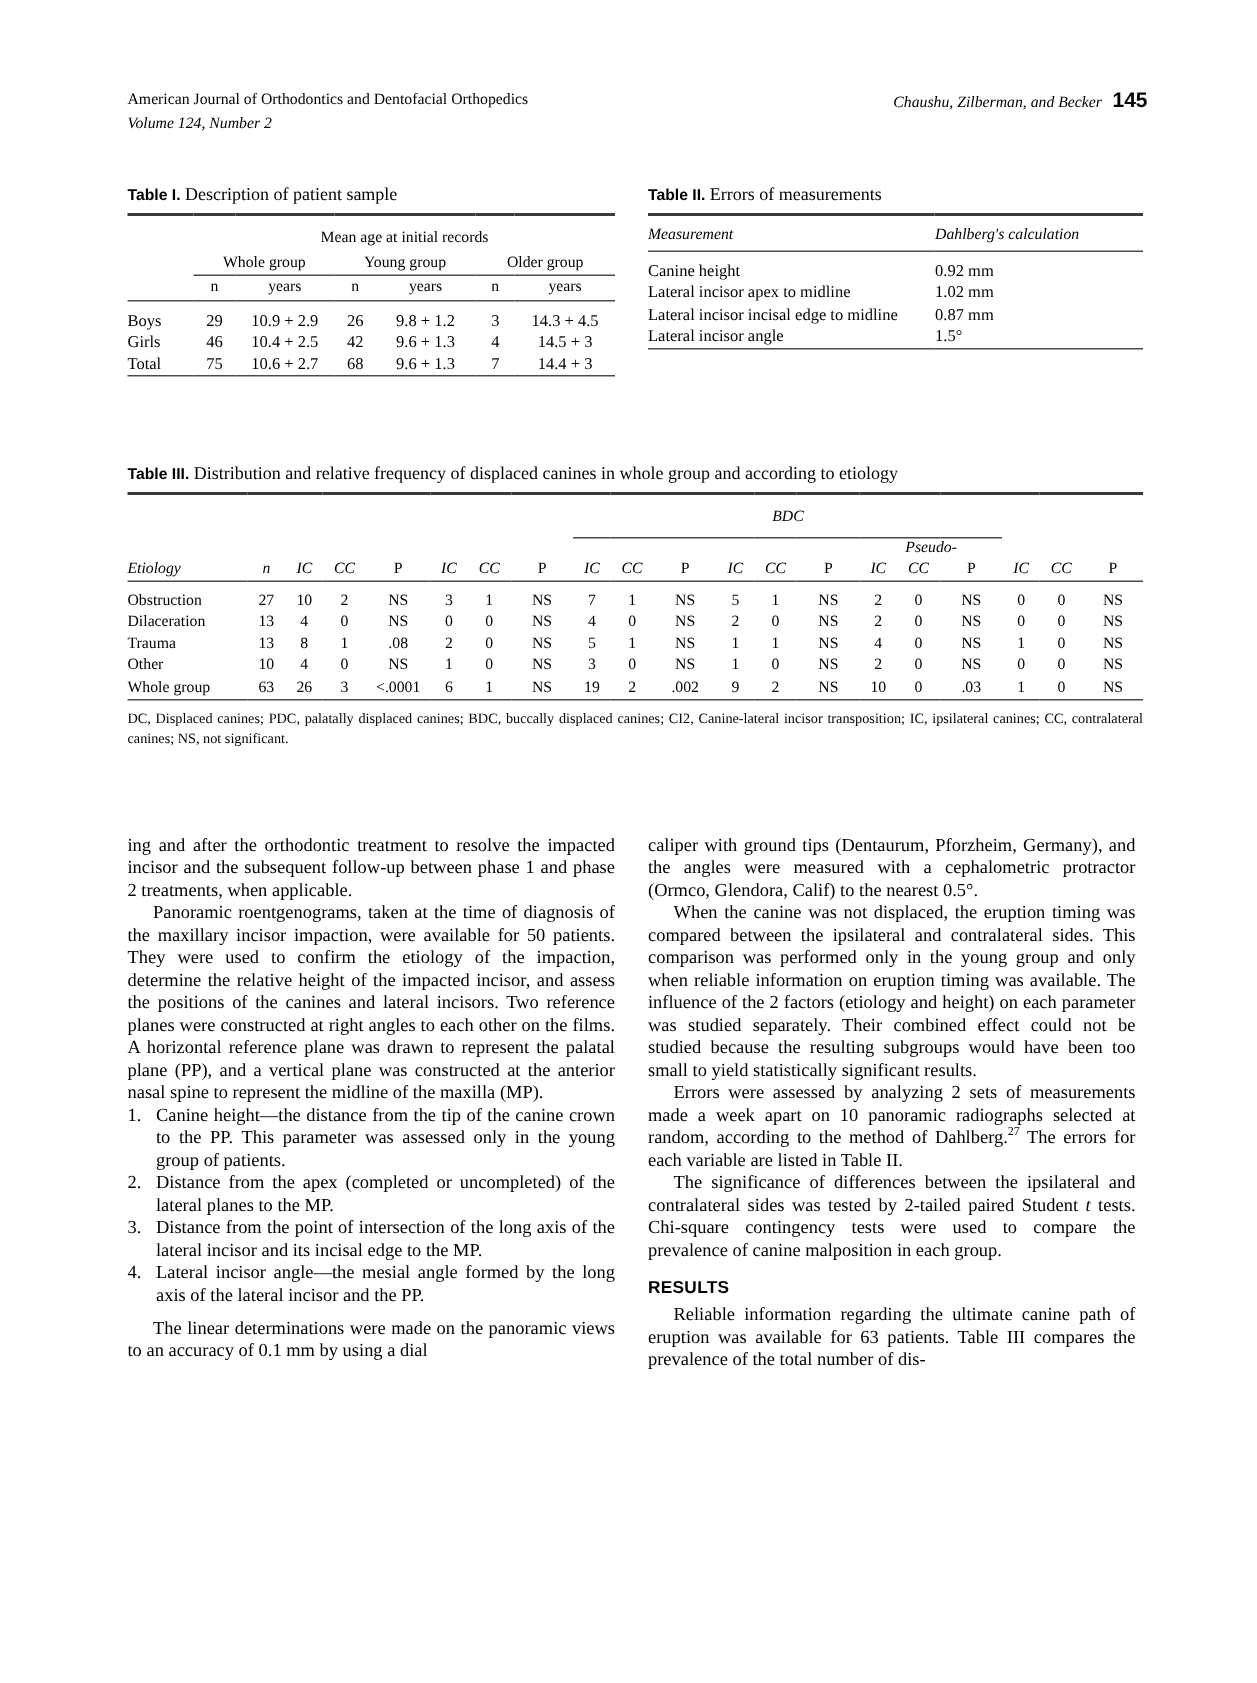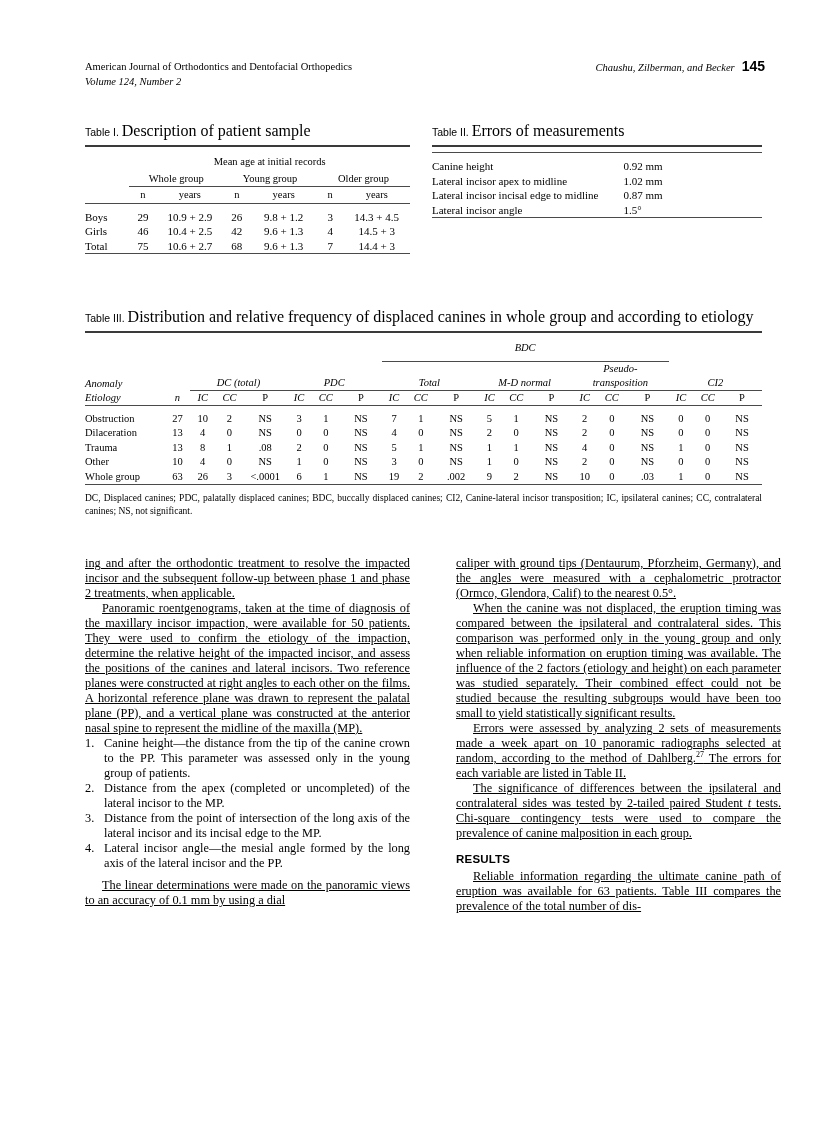--- a/index.html
+++ b/index.html
@@ -54,26 +54,26 @@
 
   
   .tblwrap { position: absolute; }
   .tbl-title {
     font-size: 11.5px;
     margin-bottom: 5px;
     white-space: nowrap;
   }
   .tbl-title .tnum {
     font-family: "Liberation Sans", sans-serif;
-    font-weight: normal;
+    font-weight: bold;
     font-size: 10.5px;
   }
   .tbl-title .ttext {
     font-family: "Liberation Serif", serif;
-    font-size: 16px;
+    font-size: 12px;
   }
   table.sci {
     border-collapse: collapse;
     font-size: 10.5px;
     width: 100%;
   }
   table.sci td, table.sci th {
     padding: 0;
     font-weight: normal;
     vertical-align: bottom;
@@ -128,22 +128,22 @@
   
   .col {
     position: absolute;
     width: 325px;
     font-size: 12.3px;
     line-height: 15.0px;
     text-align: justify;
     text-justify: inter-word;
   }
   #colL { left: 85px; top: 556px; }
-  #colR { left: 456px; top: 556px; }
-  .col p { margin: 0; text-decoration: underline; }
+  #colR { left: 432px; top: 556px; }
+  .col p { margin: 0; }
   .col p.ind { text-indent: 17px; }
   .col .numlist {
     margin: 0;
     padding: 0;
     list-style: none;
   }
   .col .numlist li {
     position: relative;
     padding-left: 19px;
     margin: 0;
@@ -267,20 +267,24 @@
     </div>
     <table class="sci">
       <colgroup>
           <col style="width:58%">
           <col style="width:42%">
         </colgroup>
       <tbody>
         <tr class="rule-top">
           <td style="height:5px"></td>
             <td></td>
+        </tr>
+        <tr class="hd">
+          <td class="lft">Measurement</td>
+          <td class="val">Dahlberg's calculation</td>
         </tr>
         <tr class="rule-thin">
           <td colspan="2" style="height:6px"></td>
         </tr>
       </tbody>
       <tbody class="body">
         <tr>
           <td class="lft">Canine height</td>
           <td class="val">0.92 mm</td>
         </tr>
@@ -347,30 +351,20 @@
           <td colspan="9" class="grp-rule" style="height:5px"></td>
           <td colspan="3" style="height:5px"></td>
         </tr>
 
         <tr>
           <td colspan="14" style="height:12px"></td>
           <td class="ctr sub" colspan="3">Pseudo-</td>
           <td colspan="3"></td>
         </tr>
 
-        <tr>
-          <td class="lft anom">Anomaly</td>
-          <td></td>
-          <td class="ctr sub grp-rule" colspan="3">DC (total)</td>
-          <td class="ctr sub grp-rule" colspan="3">PDC</td>
-          <td class="ctr sub grp-rule" colspan="3">Total</td>
-          <td class="ctr sub grp-rule" colspan="3">M-D normal</td>
-          <td class="ctr sub grp-rule" colspan="3">transposition</td>
-          <td class="ctr sub grp-rule" colspan="3">CI2</td>
-        </tr>
 
         <tr>
           <td class="lft etio">Etiology</td>
           <td class="ctr etio">n</td>
 
           <td class="ctr colhd">IC</td>
           <td class="ctr colhd">CC</td>
           <td class="ctr colhd-p">P</td>
 
           <td class="ctr colhd">IC</td>
@@ -519,21 +513,21 @@
   <div class="col" id="colL">
     <p>ing and after the orthodontic treatment to resolve the impacted incisor and the subsequent follow-up between phase 1 and phase 2 treatments, when applicable.</p>
     <p class="ind">Panoramic roentgenograms, taken at the time of diagnosis of the maxillary incisor impaction, were available for 50 patients. They were used to confirm the etiology of the impaction, determine the relative height of the impacted incisor, and assess the positions of the canines and lateral incisors. Two reference planes were constructed at right angles to each other on the films. A horizontal reference plane was drawn to represent the palatal plane (PP), and a vertical plane was constructed at the anterior nasal spine to represent the midline of the maxilla (MP).</p>
     <ul class="numlist">
       <li>
         <span class="lnum">1.</span>
         <span>Canine height—the distance from the tip of the canine crown to the PP. This parameter was assessed only in the young group of patients.</span>
       </li>
       <li>
         <span class="lnum">2.</span>
-        <span>Distance from the apex (completed or uncompleted) of the lateral incisor to the MP.</span>
+        <span>Distance from the apex (completed or uncompleted) of the lateral planes to the MP.</span>
       </li>
       <li>
         <span class="lnum">3.</span>
         <span>Distance from the point of intersection of the long axis of the lateral incisor and its incisal edge to the MP.</span>
       </li>
       <li>
         <span class="lnum">4.</span>
         <span>Lateral incisor angle—the mesial angle formed by the long axis of the lateral incisor and the PP.</span>
       </li>
     </ul>

